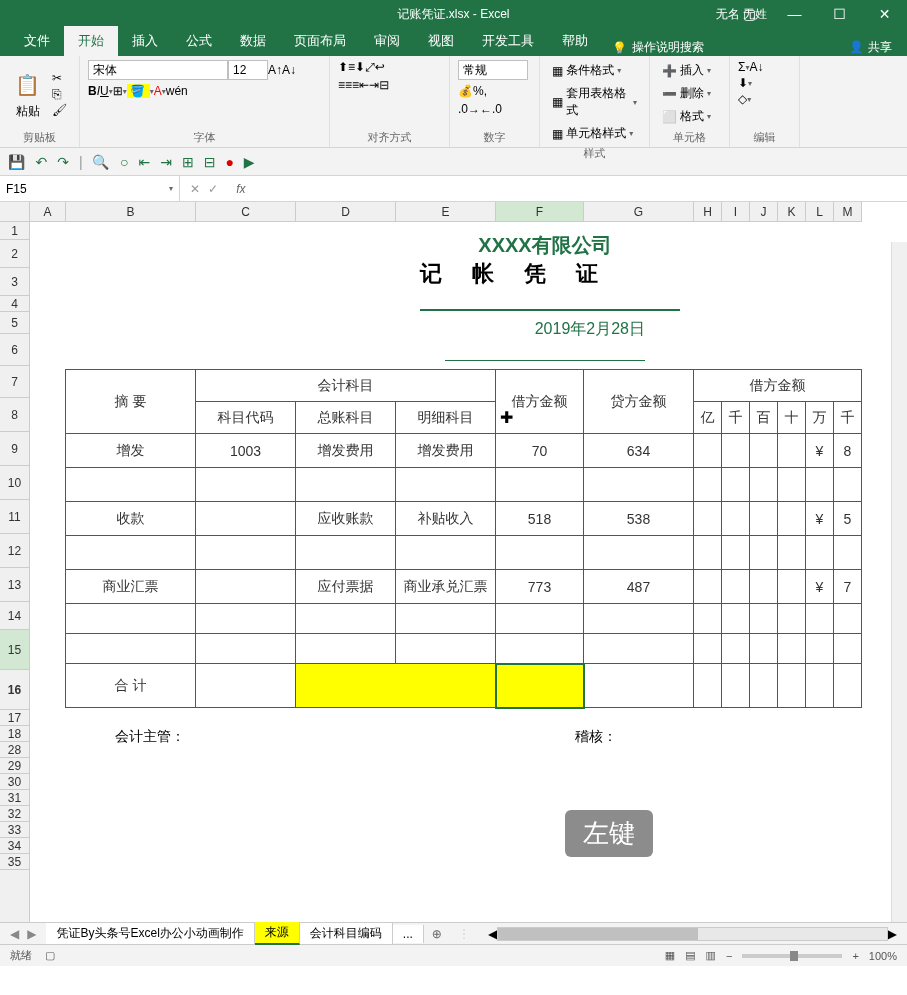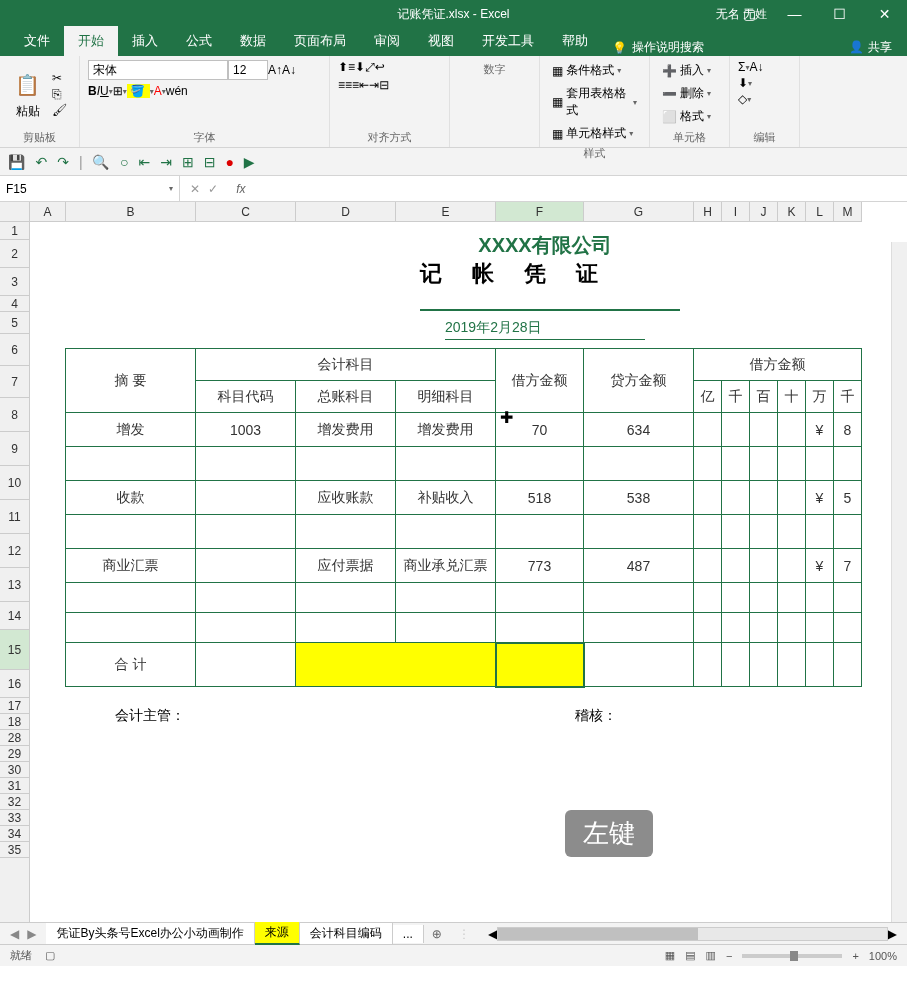--- a/index.html
+++ b/index.html
@@ -53,21 +53,21 @@
 .col-h.selected { background: #d2e8d2; }
 .row-headers { width: 30px; background: #f0f0f0; border-right: 1px solid #ccc; }
 .row-h { border-bottom: 1px solid #ccc; text-align: center; font-size: 12px; color: #333; display: flex; align-items: center; justify-content: center; }
 .row-h.selected { background: #d2e8d2; }
 .cells { position: relative; flex: 1; background: #fff; }
 
 
 .voucher { position: absolute; left: 35px; top: 10px; width: 850px; }
 .company { color: #217346; font-size: 20px; font-weight: bold; text-align: center; margin-left: 380px; width: 200px; }
 .voucher-title { color: #000000; font-size: 22px; font-weight: bold; letter-spacing: 30px; border-bottom: 2px solid #217346; width: 260px; margin-left: 355px; text-align: left; padding-bottom: 20px; }
-.voucher-date { color: #217346; font-size: 14px; text-align: left; margin-left: 380px; width: 200px; border-bottom: 1px solid #217346; margin-top: 8px; padding-bottom: 2px; }
+.voucher-date { color: #217346; font-size: 16px; text-align: right; margin-left: 380px; width: 200px; border-bottom: 1px solid #217346; margin-top: 8px; padding-bottom: 20px; }
 
 .voucher-table { border-collapse: collapse; margin-top: 8px; }
 .voucher-table td, .voucher-table th { border: 1px solid #217346; text-align: center; font-size: 14px; color: #333; }
 .voucher-table th { font-weight: normal; }
 .voucher-table .h1 { height: 32px; }
 .voucher-table .h2 { height: 32px; }
 .voucher-table .hr { height: 34px; }
 .voucher-table .hrs { height: 30px; }
 .voucher-table .total-row td { height: 44px; }
 .yellow { background: #ffff00; }
@@ -189,20 +189,32 @@
         <span>≡</span>
         <span>⇤</span>
         <span>⇥</span>
         <span>⊟</span>
       </div>
     </div>
     <div class="ribbon-group-label">对齐方式</div>
   </div>
 
   <div class="ribbon-group" style="width:90px">
+    <div class="ribbon-controls" style="flex-direction:column;gap:4px">
+      <input class="font-select" style="width: 70px;" value="常规">
+      <div class="small-row">
+        <span>💰</span>
+        <span>%</span>
+        <span>,</span>
+      </div>
+      <div class="small-row">
+        <span>.0→</span>
+        <span>←.0</span>
+      </div>
+    </div>
     <div class="ribbon-group-label">数字</div>
   </div>
 
   <div class="ribbon-group" style="width:110px">
     <div class="ribbon-controls" style="flex-direction:column;gap:2px">
       <div class="ribbon-btn">
           <span>▦</span>
           <span>条件格式</span>
           <span class="dropdown-arrow">▾</span>
         </div>
@@ -317,21 +329,21 @@
       <div class="row-h" style="height: 32px;">6</div>
       <div class="row-h" style="height: 32px;">7</div>
       <div class="row-h" style="height: 34px;">8</div>
       <div class="row-h" style="height: 34px;">9</div>
       <div class="row-h" style="height: 34px;">10</div>
       <div class="row-h" style="height: 34px;">11</div>
       <div class="row-h" style="height: 34px;">12</div>
       <div class="row-h" style="height: 34px;">13</div>
       <div class="row-h" style="height: 28px;">14</div>
       <div class="row-h selected" style="height: 40px;">15</div>
-      <div class="row-h" style="height: 28px;">16</div>
+      <div class="row-h" style="height: 40px; font-weight: bold;">16</div>
       <div class="row-h" style="height: 16px;">17</div>
       <div class="row-h" style="height: 16px;">18</div>
       <div class="row-h" style="height: 16px;">28</div>
       <div class="row-h" style="height: 16px;">29</div>
       <div class="row-h" style="height: 16px;">30</div>
       <div class="row-h" style="height: 16px;">31</div>
       <div class="row-h" style="height: 16px;">32</div>
       <div class="row-h" style="height: 16px;">33</div>
       <div class="row-h" style="height: 16px;">34</div>
       <div class="row-h" style="height: 16px;">35</div>

